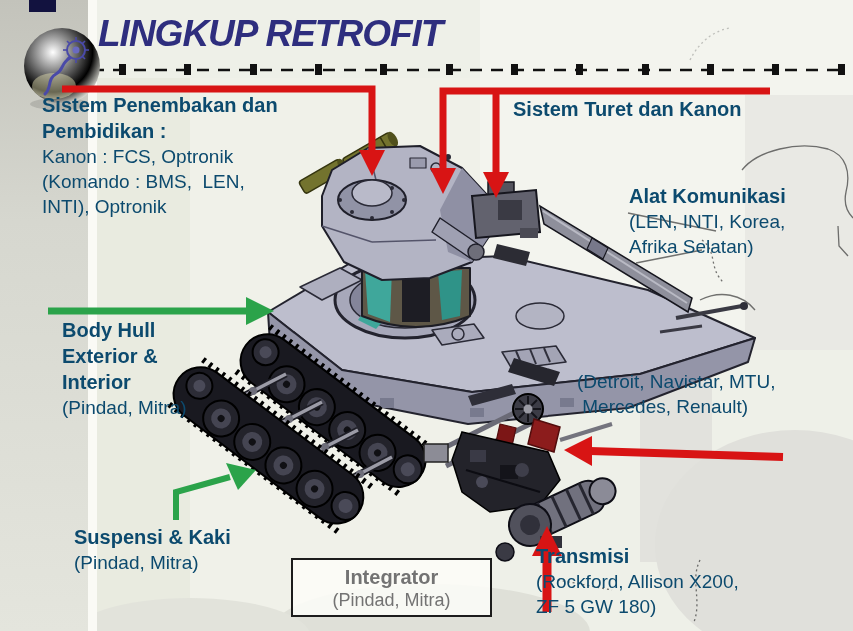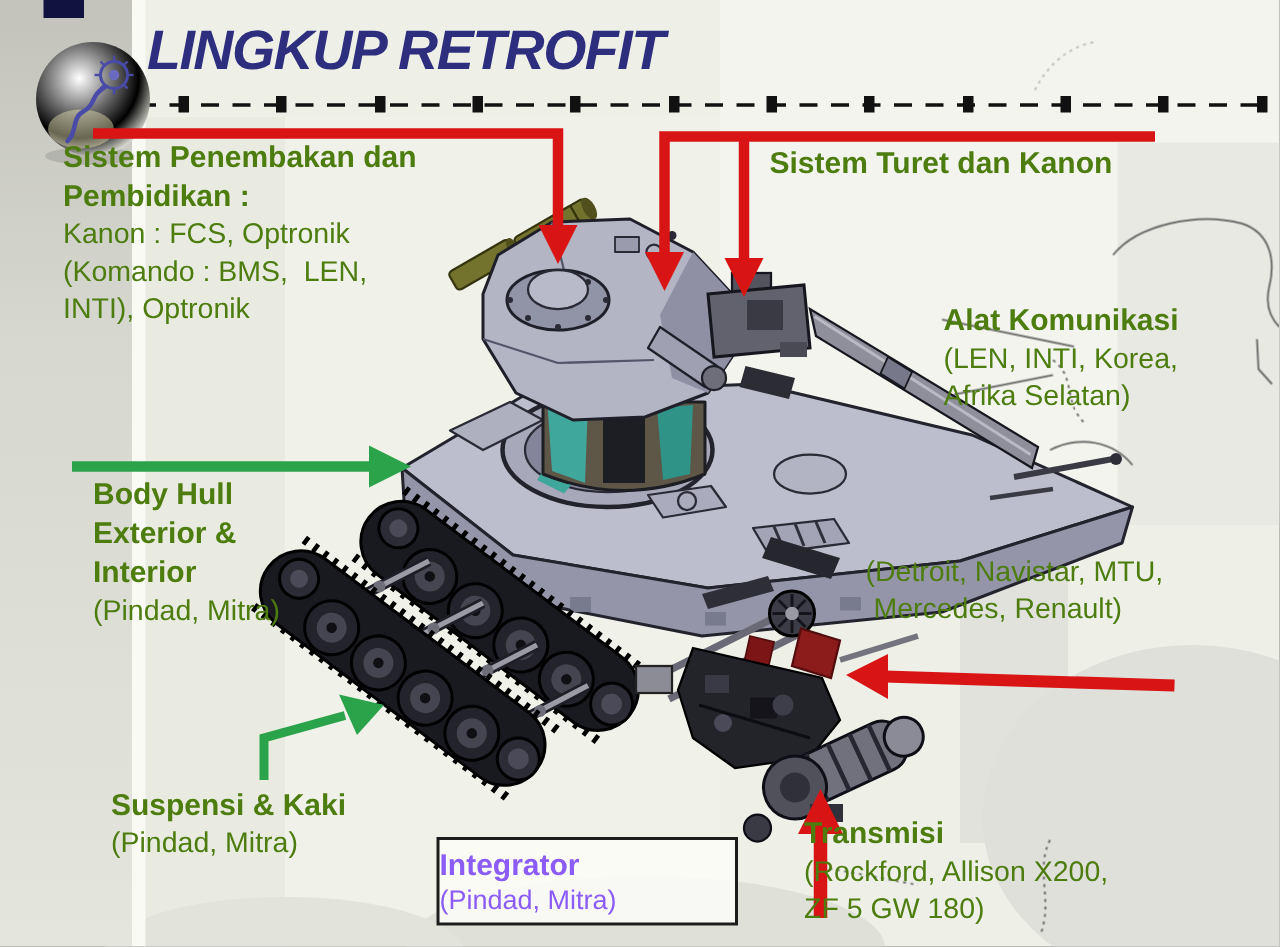--- a/index.html
+++ b/index.html
@@ -7,28 +7,28 @@
     position:relative;width:853px;height:631px;overflow:hidden;
     background:#eef0e8;font-family:Liberation Sans, sans-serif;
   }
   .layer{position:absolute;left:0;top:0;}
   .gfx{z-index:1;}
   .page-title{
     position:absolute;left:98px;top:13px;z-index:2;
     font-size:37px;font-weight:bold;font-style:italic;letter-spacing:-1px;
     color:#2e2e7e;white-space:pre;
   }
-  .callout{position:absolute;z-index:2;color:#4d7c0f;}
+  .callout{position:absolute;z-index:2;color:#0c4a6e;}
   .callout .h{display:block;font-weight:bold;font-size:20px;line-height:26px;white-space:pre;}
   .callout .b{display:block;font-size:19px;line-height:25px;white-space:pre;}
   .integrator-box{
     position:absolute;left:291px;top:558px;width:197px;height:55px;z-index:2;
     border:2px solid #1c1c1c;background:rgba(252,252,247,0.88);
-    display:flex;flex-direction:column;align-items:flex-start;justify-content:center;
-    color:#8b5cf6;
+    display:flex;flex-direction:column;align-items:center;justify-content:center;
+    color:#737373;
   }
   .integrator-box .h{font-weight:bold;font-size:20px;line-height:24px;white-space:pre;}
   .integrator-box .b{font-size:18px;line-height:22px;white-space:pre;}
 </style>
 </head>
 <body>
 
 <div class="slide">
 
   <svg class="layer gfx" width="853" height="631" viewBox="0 0 853 631">
@@ -346,21 +346,21 @@
     <span class="h">Pembidikan :</span>
     <span class="b">Kanon : FCS, Optronik</span>
     <span class="b">(Komando : BMS,  LEN,</span>
     <span class="b">INTI), Optronik</span>
   </div>
 
   <div class="callout" style="left:513px;top:96px">
     <span class="h">Sistem Turet dan Kanon</span>
   </div>
 
-  <div class="callout" style="left:629px;top:201px">
+  <div class="callout" style="left:629px;top:183px">
     <span class="h">Alat Komunikasi</span>
     <span class="b">(LEN, INTI, Korea,</span>
     <span class="b">Afrika Selatan)</span>
   </div>
 
   <div class="callout" style="left:62px;top:317px">
     <span class="h">Body Hull</span>
     <span class="h">Exterior &amp;</span>
     <span class="h">Interior</span>
     <span class="b">(Pindad, Mitra)</span>

